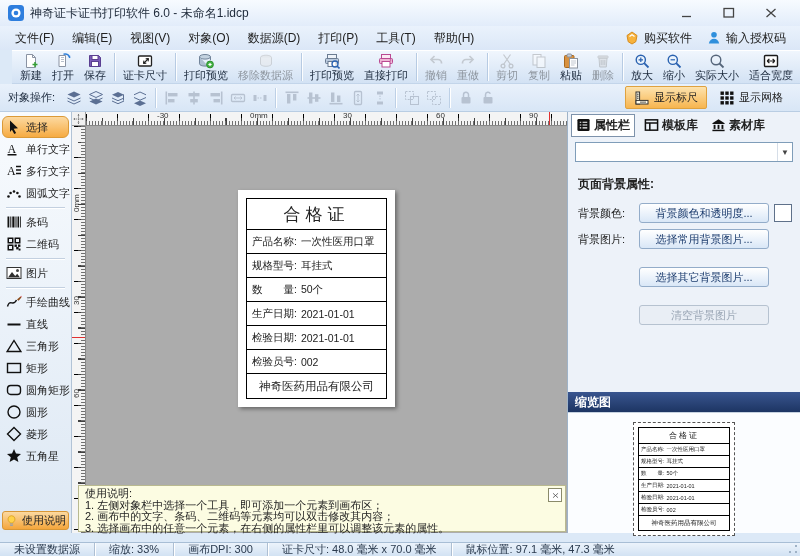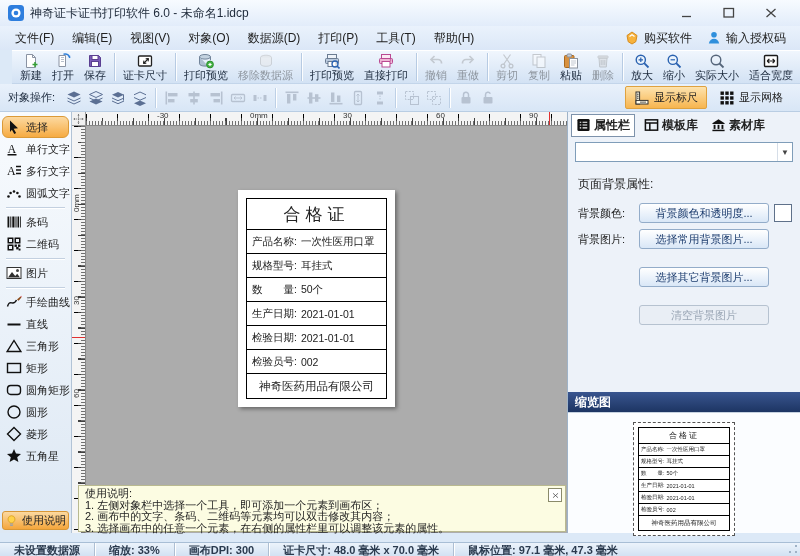--- a/index.html
+++ b/index.html
@@ -78,37 +78,37 @@
 .note-close svg{width:9px;height:9px}
 
 
 .panel{position:absolute;top:112px;left:567px;right:0;bottom:23px;background:#edf2f9;border-left:1px solid #9fb3c8}
 .ptabs{display:flex;align-items:center;gap:5px;padding:9px 3px;height:26px}
 .ptab{display:flex;align-items:center;gap:3px;padding:2px 4px;font-size:12px;font-weight:700;white-space:nowrap}
 .ptab .icn{width:15px;height:15px}
 .ptab.selected{background:#fff;border:1px solid #7d92ab}
 .pcombo{margin:4px 7px 0 7px;height:20px;background:#fff;border:1px solid #7f9db9;display:flex;align-items:center;padding-left:4px}
 .pcombo .combo-arrow{margin-left:auto;width:15px;height:100%;display:flex;align-items:center;justify-content:center;font-size:8px;color:#444;border-left:1px solid #d6dee8}
-.psection{font-size:12px;font-weight:400;margin:14px 0 10px 10px}
+.psection{font-size:12px;font-weight:700;margin:14px 0 10px 10px}
 .prow{display:flex;align-items:flex-start;margin:0 6px 6px 10px;gap:5px}
 .plabel{width:56px;font-size:11px;line-height:20px;white-space:nowrap}
 .pbtn{width:130px;height:20px;font-size:11px;color:#1c3c6e;background:linear-gradient(#ffffff,#d9e7f7);border:1px solid #93acc9;border-radius:3px;display:flex;align-items:center;justify-content:center;white-space:nowrap}
 .pbtn.disabled{color:#9aa6b5;background:#e9eef5;border-color:#b6c2d0}
 .swatch{width:18px;height:18px;border:1px solid #5f718a;margin-top:1px}
 .pbtn-col{display:flex;flex-direction:column;gap:18px}
 .thumb-header{position:absolute;top:280px;left:0;right:0;height:20px;background:linear-gradient(#39558f,#1d3563);color:#fff;font-size:12px;font-weight:700;display:flex;align-items:center;padding-left:7px}
 .thumb-area{position:absolute;top:300px;left:0;right:0;bottom:0;background:#fbfdff;border-top:1px solid #c6d2e0}
 .thumb-box{position:absolute;left:50%;transform:translateX(-50%);top:9px;width:102px;padding:4px;border:1px dashed #555;background:#fff}
 .mini-cert{border:1px solid #000;display:flex;flex-direction:column;background:#fff}
 .mini-cert .cert-title{height:15px;font-size:8px;letter-spacing:2px}
 .mini-cert .cert-row{height:12px;font-size:5.5px;padding-left:2px;gap:2px}
 .mini-cert .cert-footer{height:15px;flex:none;font-size:6.5px}
 
 
-.statusbar{position:absolute;left:0;right:0;bottom:0;height:14px;background:linear-gradient(#ecf3fb,#d2e2f3);border-top:1px solid #a8bed5;display:flex;font-weight:700;color:#2a3a4e}
+.statusbar{position:absolute;left:0;right:0;bottom:0;height:14px;background:linear-gradient(#ecf3fb,#d2e2f3);border-top:1px solid #a8bed5;display:flex;align-items:center;font-weight:400;color:#2a3a4e}
 .sseg{padding:0 14px;white-space:nowrap;font-size:11px}
 .ssep{width:1px;height:14px;background:#aebfd3;box-shadow:1px 0 0 #fff;flex:none}
 .grip{position:absolute;right:2px;bottom:2px;width:10px;height:10px;background:
  radial-gradient(circle at 8px 2px,#9fb2c6 1px,transparent 1.3px),
  radial-gradient(circle at 8px 8px,#9fb2c6 1px,transparent 1.3px),
  radial-gradient(circle at 2px 8px,#9fb2c6 1px,transparent 1.3px)}
 </style>
 </head>
 <body>
 

